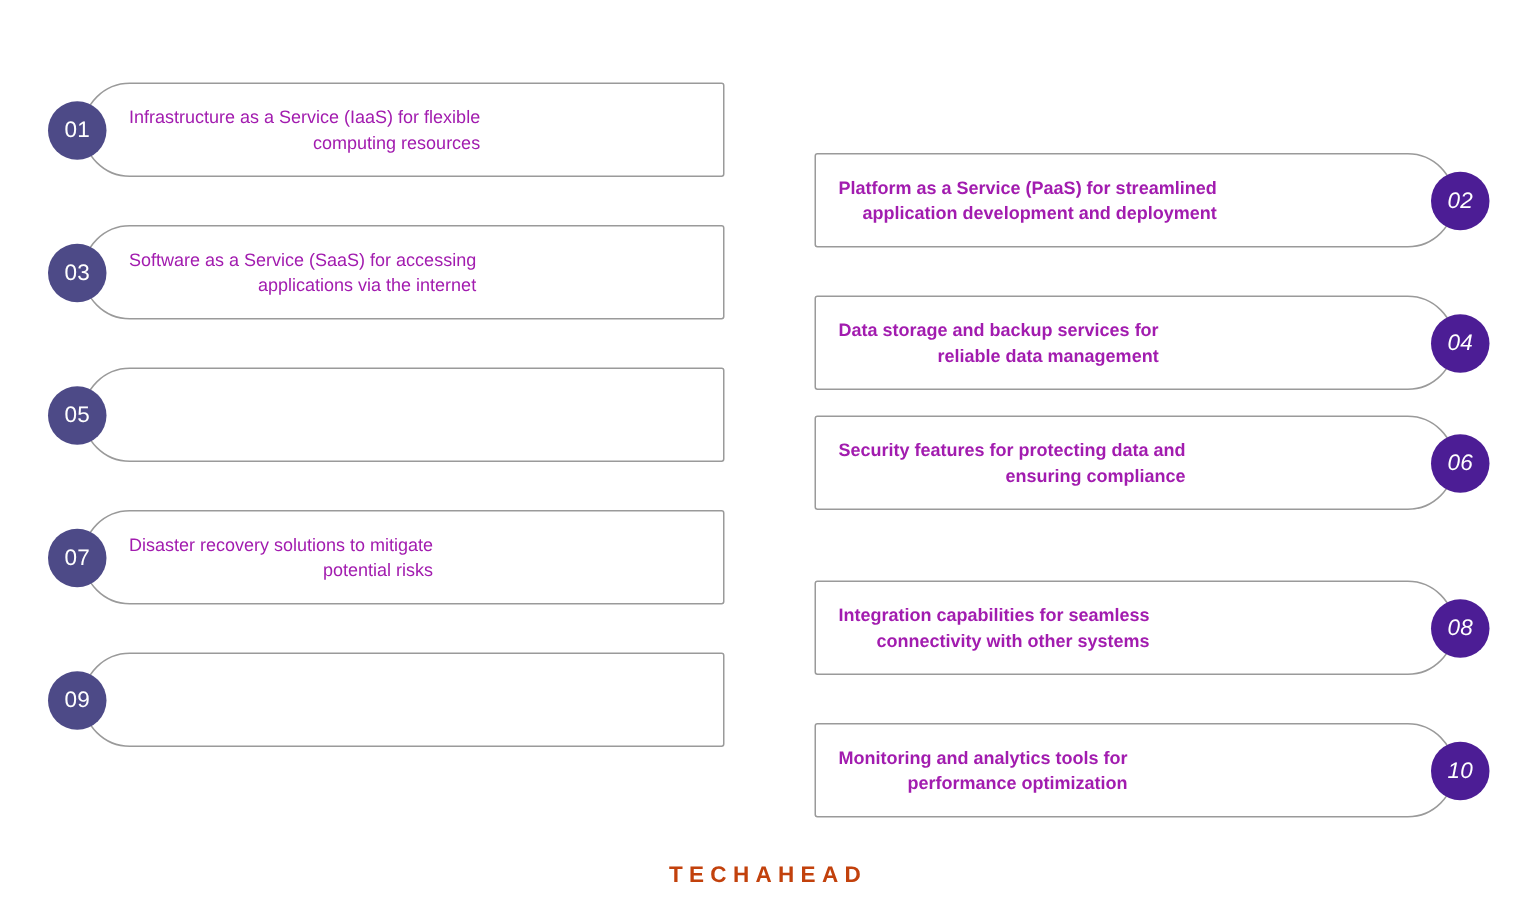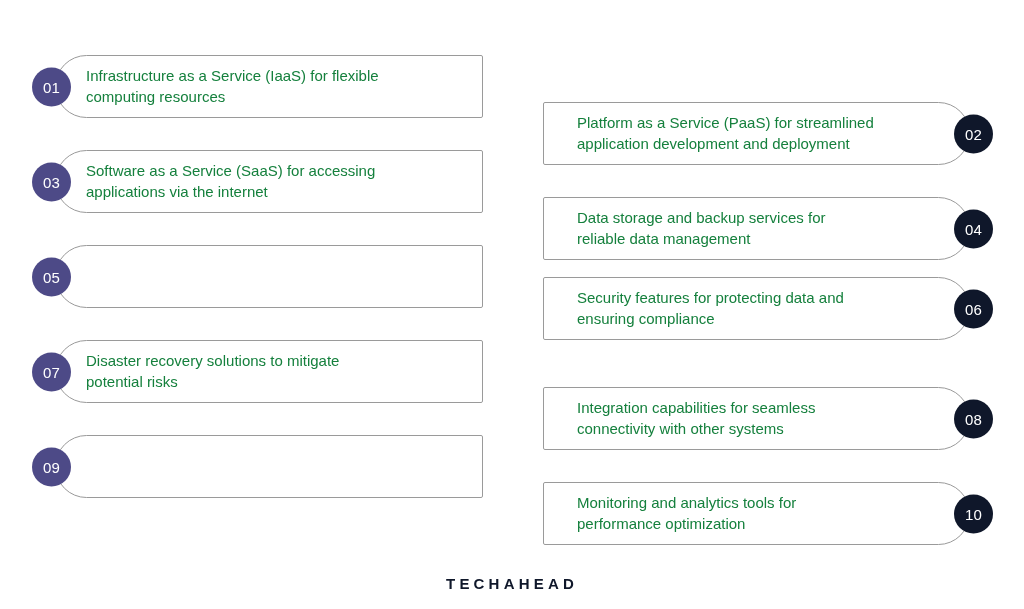--- a/index.html
+++ b/index.html
@@ -74,55 +74,58 @@
     z-index: 3;
     top: 50%;
     transform: translateY(-50%);
   }
   .left-item > .badge {
     left: -23px;
     background: #4d4a87;
   }
   .right-item > .badge {
     right: -23px;
-    background: #0f172a;
+    background: #4c1d95;
+    font-style: italic;
   }
 
   
   .label {
     position: relative;
     z-index: 2;
-    font-size: 15px;
+    font-size: 12px;
     line-height: 1.34;
-    color: #15803d;
+    color: #a21caf;
     white-space: pre-line;
+    text-align: right;
   }
   .left-item > .label {
     margin-left: 31px;
     margin-right: 16px;
   }
   .right-item > .label {
-    margin-left: 34px;
+    margin-left: 16px;
     margin-right: 34px;
+    font-weight: bold;
   }
 
   
   #footer {
     position: absolute;
     left: 0;
     right: 0;
     top: 575px;
     text-align: center;
   }
   #footer .wordmark {
     display: inline-block;
     font-size: 15px;
     font-weight: 700;
     letter-spacing: 4.2px;
-    color: #0f172a;
+    color: #c2410c;
     font-family: "Liberation Sans", "DejaVu Sans", sans-serif;
   }
 </style>
 </head>
 <body>
 
 <div id="infographic">
 
   <div class="column left">
 

